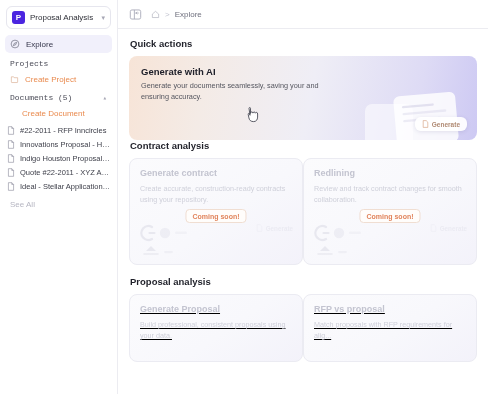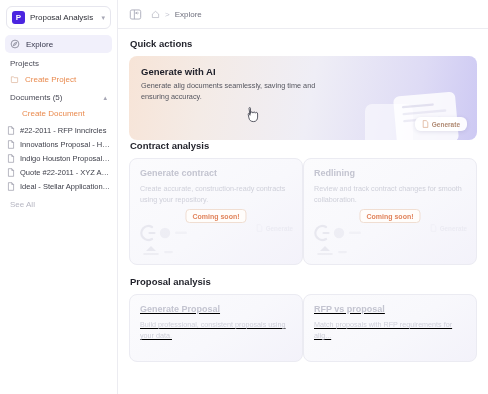--- a/index.html
+++ b/index.html
@@ -48,21 +48,21 @@
     padding: 4px 5px; border-radius: 5px;
     font-size: 8px; color: #4a4b57;
     cursor: pointer; margin-bottom: 1px;
   }
   .nav-item.active { background: #f1f0fb; color: #34354a; }
   .nav-ic { width: 10px; height: 10px; flex: none; display: block; }
 
   .sec-head {
     font-size: 8px; color: #4a4b57;
     padding: 5px 10px 3px 10px;
-    display: flex; align-items: center; justify-content: space-between;
+    display: flex; align-items: center; justify-content: space-between; font-family: Liberation Mono, monospace;
   }
   .sec-head .caret { font-size: 7px; color: #a7a7b5; }
   .link-orange {
     font-size: 8px; color: #e98a4e;
     padding: 4px 10px 4px 22px; cursor: pointer;
     white-space: nowrap; overflow: hidden; text-overflow: ellipsis;
   }
   .plain-item {
     font-size: 8px; color: #4a4b57;
     padding: 4px 10px; cursor: pointer;
@@ -264,21 +264,21 @@
       </div>
     </header>
 
     <div class="content">
 
       <div class="sec-title">Quick actions</div>
 
       <section class="hero">
         <div class="hero-txt">
           <div class="hero-h">Generate with AI</div>
-          <div class="hero-p">Generate alig documents seamlessly, saving time and ensuring accuracy.</div>
+          <div class="hero-p">Generate your documents seamlessly, saving your and ensuring accuracy.</div>
         </div>
 
         <svg class="hero-art" width="120" height="70" viewBox="0 0 120 70">
           <rect x="8" y="26" width="48" height="44" rx="7" fill="#ffffff" opacity="0.55"></rect>
           <rect x="38" y="16" width="62" height="50" rx="6" fill="#ffffff" opacity="0.82" transform="rotate(-5 69 41)"></rect>
           <g opacity="0.35" transform="rotate(-5 69 41)">
             <rect x="46" y="26" width="32" height="2.4" rx="1.2" fill="#b9b6d6"></rect>
             <rect x="46" y="33" width="44" height="2.4" rx="1.2" fill="#cfcde4"></rect>
             <rect x="46" y="40" width="38" height="2.4" rx="1.2" fill="#cfcde4"></rect>
           </g>

